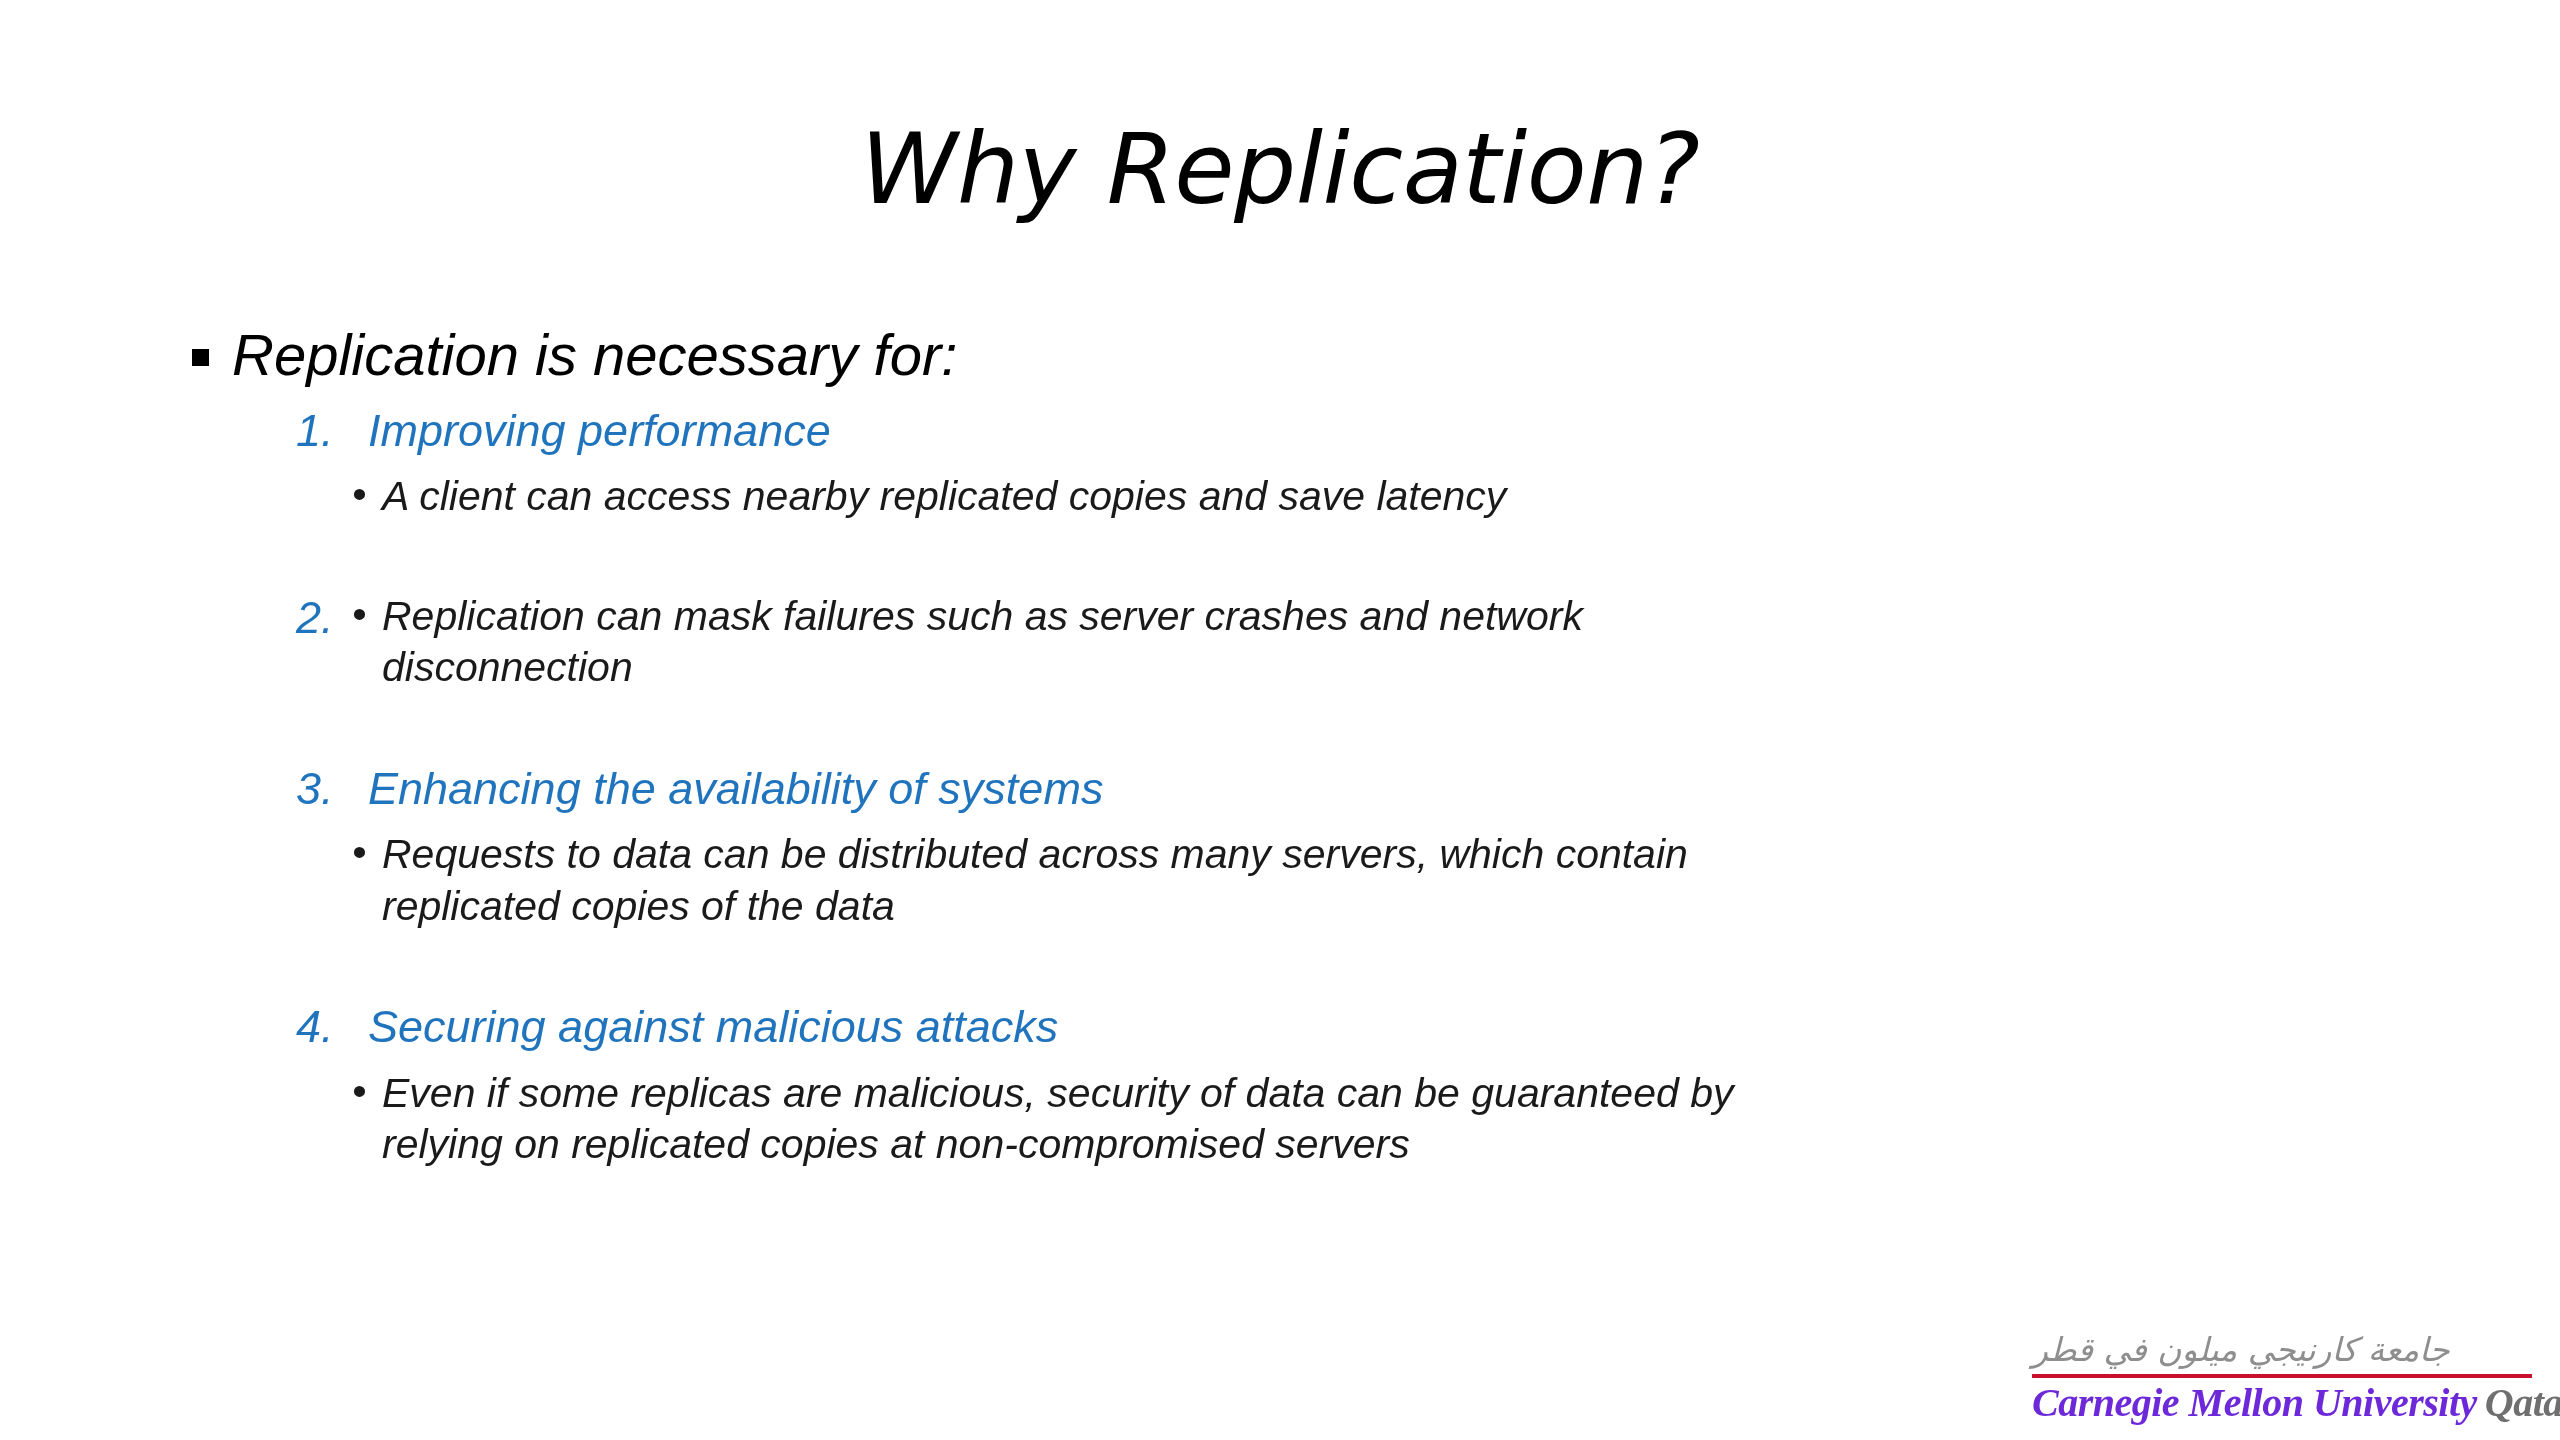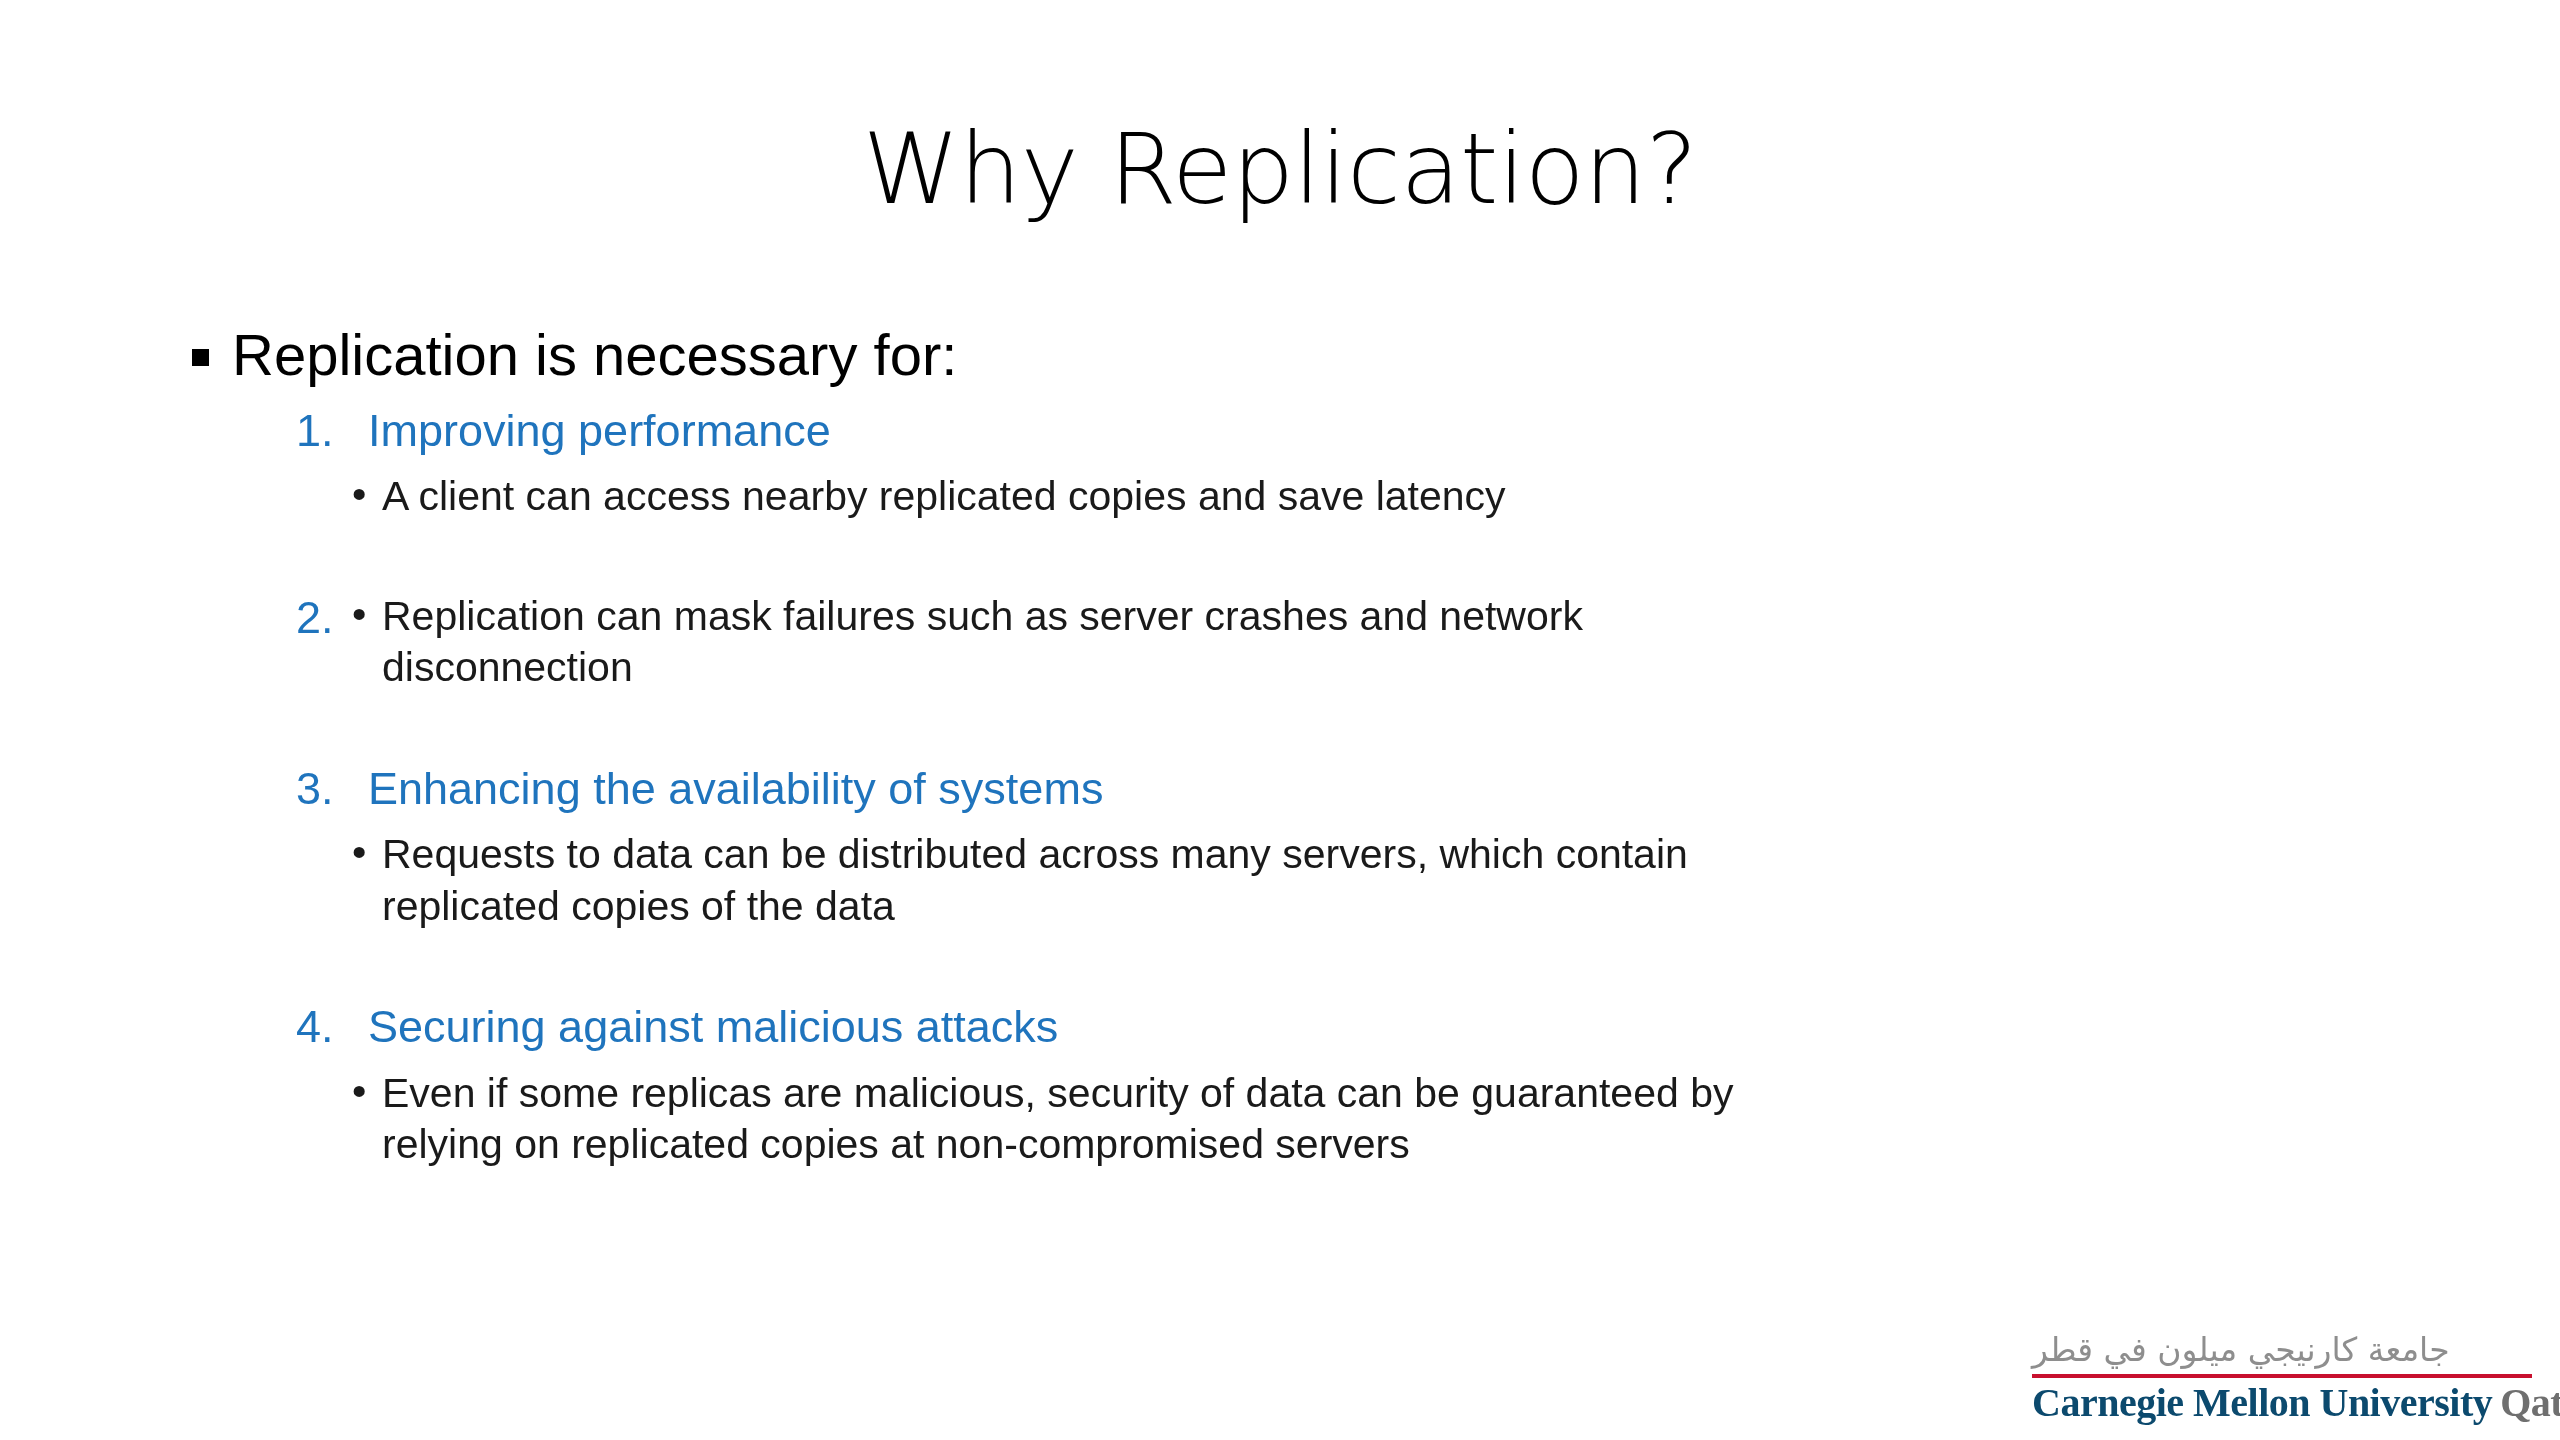--- a/index.html
+++ b/index.html
@@ -10,20 +10,21 @@
   }
   body {
     font-family: "Liberation Sans", sans-serif;
   }
   .slide {
     position: relative;
     width: 2560px;
     height: 1440px;
     background: #ffffff;
     overflow: hidden;
+    font-style: italic;
   }
 
   
   .slide-title {
     position: absolute;
     left: 0;
     top: 118px;
     width: 2560px;
     text-align: center;
     font-family: "DejaVu Sans", sans-serif;
@@ -139,21 +140,21 @@
     margin: 1px 0 3px 0;
   }
   .logo-latin {
     font-family: "Liberation Serif", serif;
     font-weight: bold;
     font-size: 40px;
     line-height: 1.08;
     white-space: nowrap;
     letter-spacing: -0.5px;
   }
-  .logo-cmu { color: #0c4a6e; }
+  .logo-cmu { color: #6d28d9; }
   .logo-qatar { color: #6f6f6f; margin-left: 8px; }
 </style>
 </head>
 <body>
 
 <div class="slide">
 
   <div class="slide-title">Why Replication?</div>
 
   <div class="body-block">

